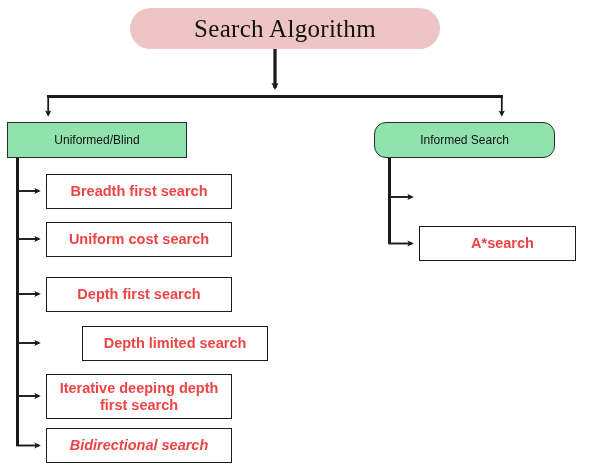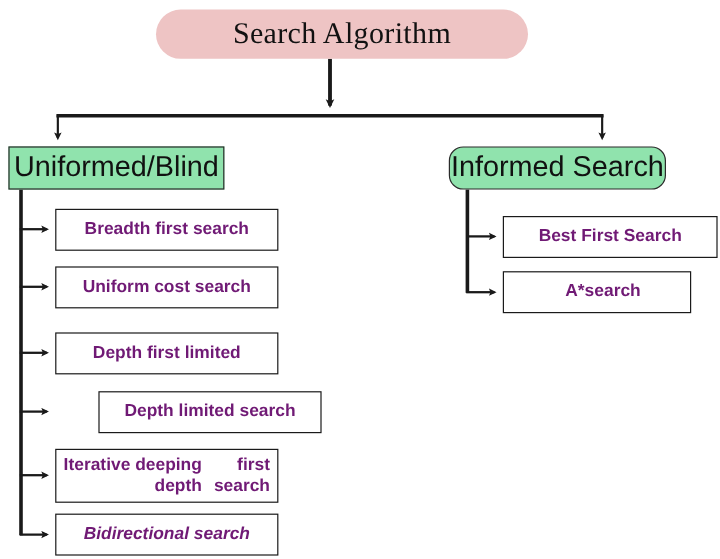--- a/index.html
+++ b/index.html
@@ -22,59 +22,59 @@
     width: 600px;
     height: 466px;
     pointer-events: none;
   }
   .node {
     position: absolute;
     box-sizing: border-box;
     display: flex;
     align-items: center;
     justify-content: center;
-    text-align: right;
+    text-align: center;
   }
   .root-node {
     left: 130px;
     top: 8px;
     width: 310px;
     height: 41px;
     background: #eec4c4;
     border-radius: 21px;
     font-family: "Liberation Serif", serif;
     font-size: 25px;
     color: #111111;
     letter-spacing: 0.3px;
   }
   .cat-node {
     background: #90e3ad;
     border: 1.6px solid #2b2b2b;
-    font-size: 24px;
+    font-size: 12px;
     color: #111111;
   }
   .cat-left {
     left: 7px;
     top: 122px;
     width: 180px;
     height: 36px;
   }
   .cat-right {
     left: 374px;
     top: 122px;
     width: 181px;
     height: 36px;
     border-radius: 12px;
   }
   .leaf-node {
     background: #ffffff;
     border: 1.9px solid #1a1a1a;
     font-size: 14.5px;
     font-weight: bold;
-    color: #701a75;
+    color: #ef4444;
     line-height: 1.12;
     padding: 0 6px;
   }
   .leaf-node span {
     display: block;
   }
 </style>
 </head>
 <body>
 
@@ -120,28 +120,27 @@
   <div class="node root-node">Search Algorithm</div>
 
   <div class="node cat-node cat-left">Uniformed/Blind</div>
 
   <div class="node cat-node cat-right">Informed Search</div>
 
   <div class="node leaf-node" style="left:46px; top:174px; width:186px; height:35px;">Breadth first search</div>
 
   <div class="node leaf-node" style="left:46px; top:222px; width:186px; height:35px;">Uniform cost search</div>
 
-  <div class="node leaf-node" style="left:46px; top:277px; width:186px; height:35px;">Depth first limited</div>
+  <div class="node leaf-node" style="left:46px; top:277px; width:186px; height:35px;">Depth first search</div>
 
   <div class="node leaf-node" style="left:46px; top:326px; width:186px; height:35px;margin-left:36px;">Depth limited search</div>
 
-  <div class="node leaf-node" style="left:46px; top:374px; width:186px; height:45px; flex-direction:row; justify-content:center;">
+  <div class="node leaf-node" style="left:46px; top:374px; width:186px; height:45px; flex-direction:column; justify-content:center;">
     <span>Iterative deeping depth</span>
     <span>first search</span>
   </div>
 
   <div class="node leaf-node" style="left:46px; top:428px; width:186px; height:35px;font-style:italic;">Bidirectional search</div>
 
-  <div class="node leaf-node" style="left:419px; top:180px; width:179px; height:35px;">Best First Search</div>
 
   <div class="node leaf-node" style="left:419px; top:226px; width:157px; height:35px;padding-left:16px;">A*search</div>
 
 </div>
 
 </body></html>

